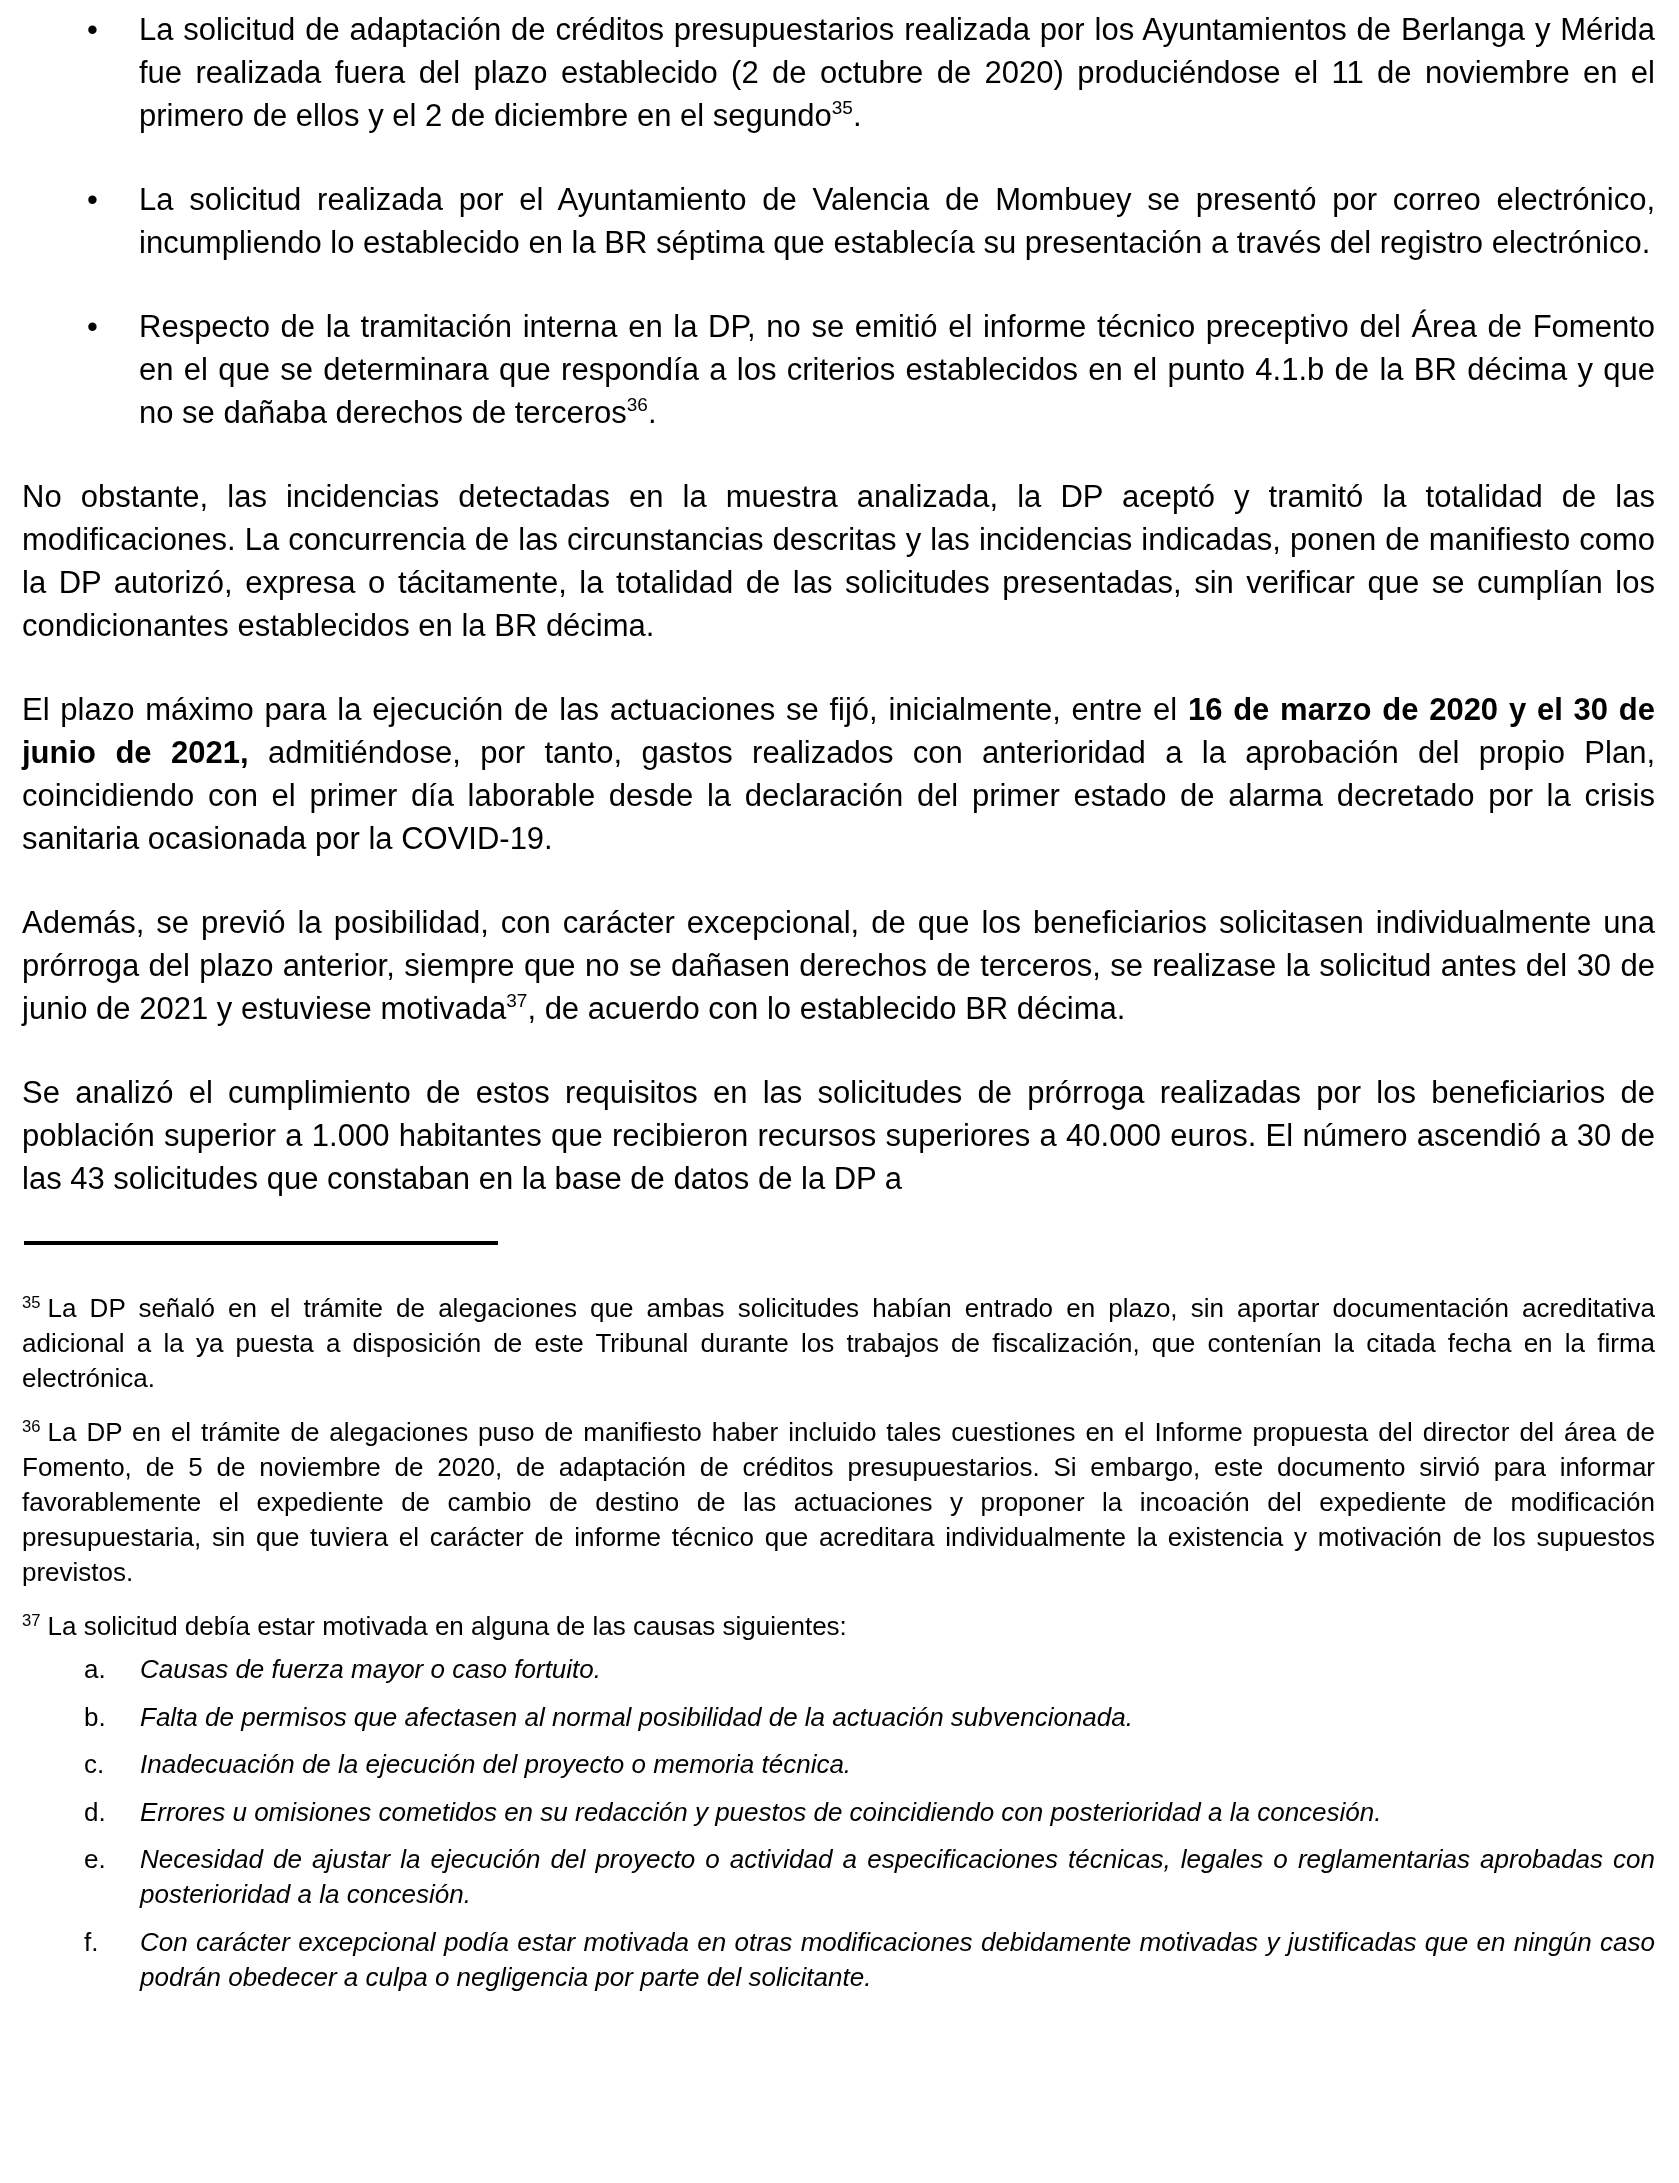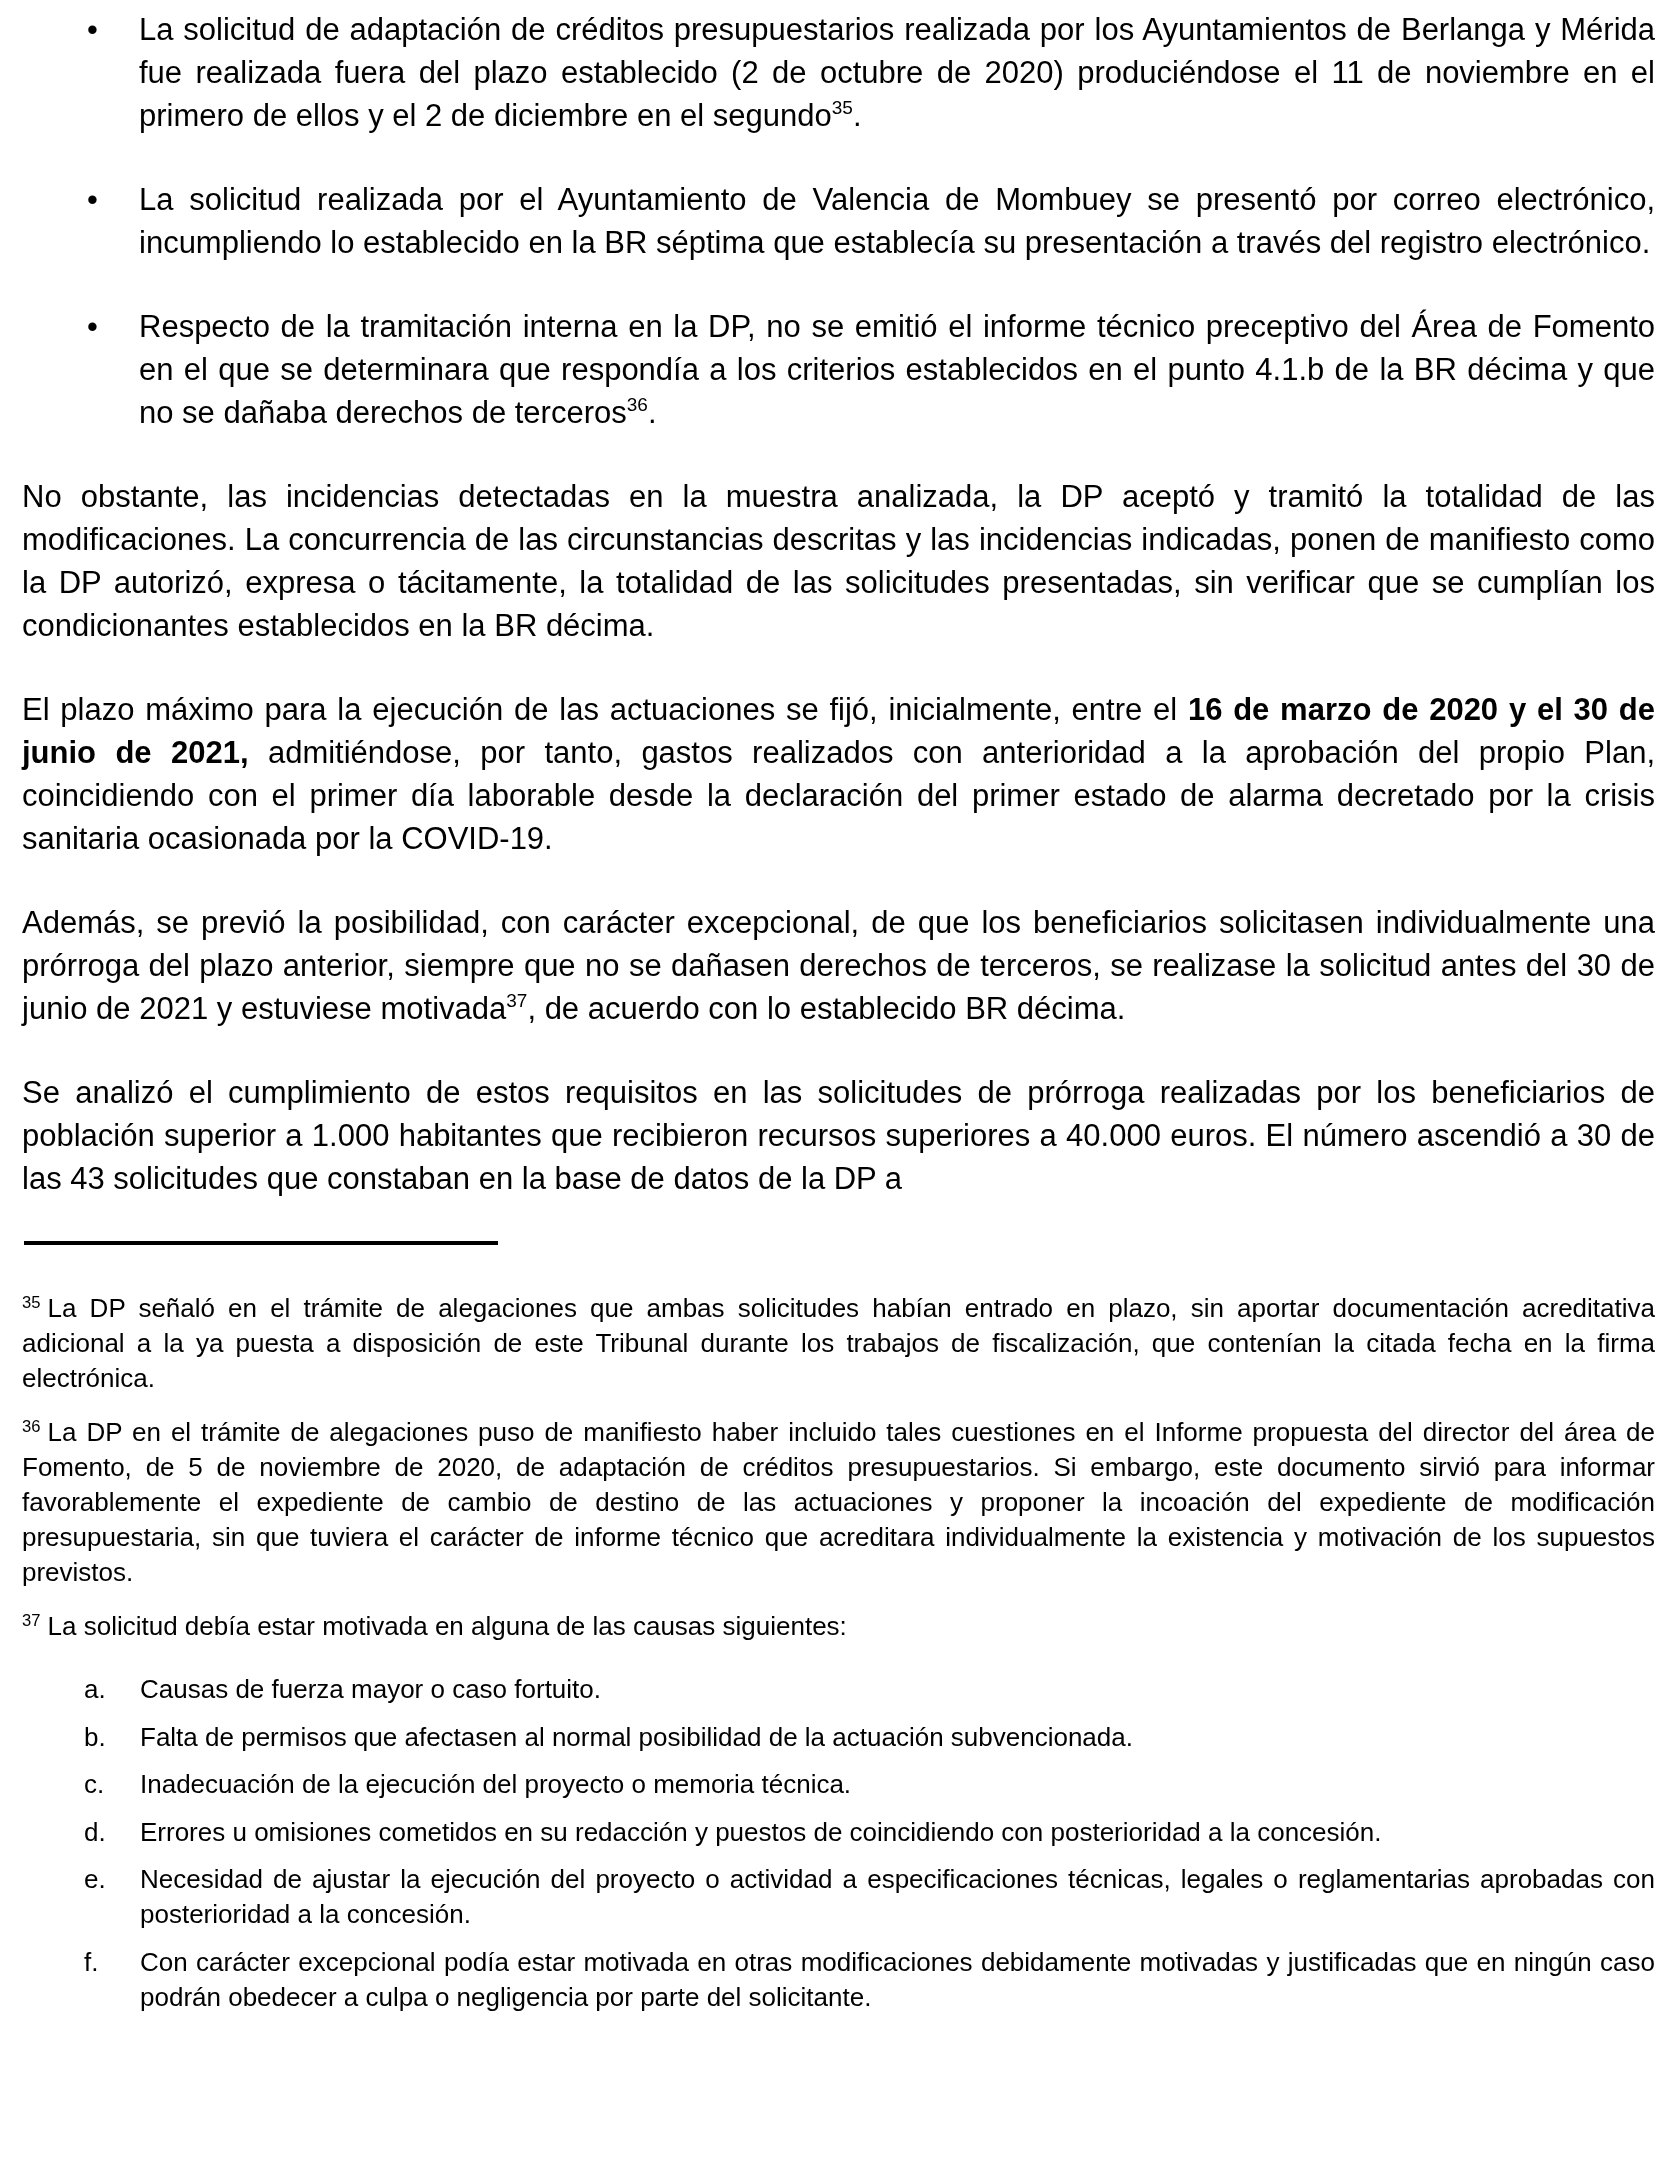--- a/index.html
+++ b/index.html
@@ -50,28 +50,28 @@
   }
   .footnotes { font-size: 26px; line-height: 35px; text-align: justify; }
   .fn { margin: 8px 0 19px 0; }
   .fn-sup {
     font-size: 16.6px;
     line-height: 0;
     position: relative;
     top: -8.7px;
     margin-right: 7.1px;
   }
-  .fn37-intro { margin: 0 0 28px 0; }
+  .fn37-intro { margin: 0 0 8px 0; }
   .fn-item { display: flex; margin: 0 0 12.6px 0; }
   .fn-item-label {
     flex: 0 0 118px;
     box-sizing: border-box;
     padding-left: 62px;
   }
-  .fn-item-text { flex: 1 1 auto; }
+  .fn-item-text { flex: 1 1 auto; font-style: italic; }
 </style>
 </head>
 <body>
 
 <div class="page">
 
   <div class="body-text">
 
     <div class="bullet-item">
       <div class="bullet-marker">

